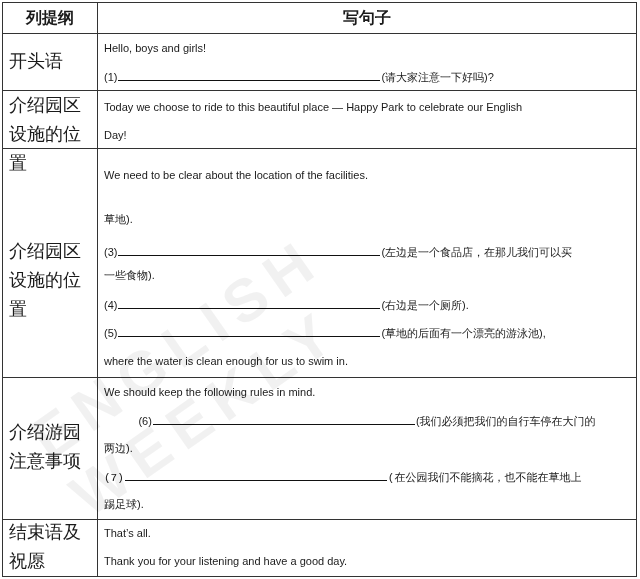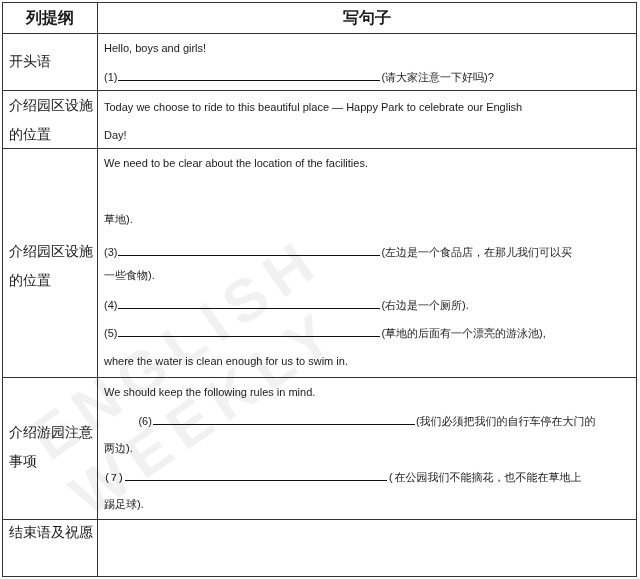--- a/index.html
+++ b/index.html
@@ -6,21 +6,21 @@
   body { width: 640px; height: 579px; position: relative; overflow: hidden;
          font-family: "Liberation Sans", "DejaVu Sans", sans-serif; color: #1a1a1a; }
   .table { position: absolute; left: 2px; top: 2px; width: 635px; height: 575px;
            border: 1.5px solid #333; box-sizing: border-box; }
   .row { position: absolute; left: 0; right: 0; border-bottom: 1.5px solid #333; box-sizing: border-box; }
   .row.last { border-bottom: none; }
   .col-left { position: absolute; left: 0; top: 0; bottom: 0; width: 95px;
               border-right: 1.5px solid #333; box-sizing: border-box; }
   .col-right { position: absolute; left: 95px; right: 0; top: 0; bottom: 0; }
   .hdr { font-weight: bold; font-size: 16px; display: flex; align-items: center; justify-content: center; height: 100%; }
-  .outline { position: absolute; left: 6px; right: 4px; font-size: 14px; line-height: 29px; }
+  .outline { position: absolute; left: 6px; right: 4px; font-size: 18px; line-height: 29px; }
   .line { position: absolute; left: 6px; right: 6px; font-size: 11px; line-height: 20px; white-space: nowrap; }
   .blank { display: inline-block; width: 262px; border-bottom: 1.2px solid #111; height: 14px; vertical-align: baseline; margin: 0 1px; }
   .wm { position: absolute; left: 0; top: 0; width: 640px; height: 579px; pointer-events: none; opacity: 0.05;
         font-size: 60px; font-weight: bold; color: #000; transform: rotate(-35deg); transform-origin: 320px 290px;
         display: flex; align-items: center; justify-content: center; letter-spacing: 10px; }
 </style>
 </head>
 <body>
 
 <div class="table">
@@ -50,21 +50,21 @@
       <div class="line" style="top:34px;">Day!</div>
       <div class="line" style="top:6px;">Today we choose to ride to this beautiful place — Happy Park to celebrate our English</div>
     </div>
   </div>
 
   <div class="row" style="top:146px;height:229px;">
     <div class="col-left">
       <div class="outline" style="top:88px;">介绍园区设施的位置</div>
     </div>
     <div class="col-right">
-      <div class="line" style="top:4px;">We need to be clear about the location of the facilities.</div>
+      <div class="line" style="top:16px;">We need to be clear about the location of the facilities.</div>
       <div class="line" style="top:60px;">草地).</div>
       <div class="line" style="top:92px;">
         <span>(3)</span><span class="blank"></span><span>(左边是一个食品店，在那儿我们可以买</span>
       </div>
       <div class="line" style="top:116px;">一些食物).</div>
       <div class="line" style="top:145px;">
         <span>(4)</span><span class="blank"></span><span>(右边是一个厕所).</span>
       </div>
       <div class="line" style="top:173px;">
         <span>(5)</span><span class="blank"></span><span>(草地的后面有一个漂亮的游泳池),</span>
@@ -87,16 +87,20 @@
         <span>(7)</span><span class="blank"></span><span>(在公园我们不能摘花，也不能在草地上</span>
       </div>
       <div class="line" style="top:116px;">踢足球).</div>
     </div>
   </div>
 
   <div class="row last" style="top:515px;height:58px;">
     <div class="col-left">
       <div class="outline" style="top:0px;">结束语及祝愿</div>
     </div>
+    <div class="col-right">
+      <div class="line" style="top:5px;">That’s all.</div>
+      <div class="line" style="top:33px;">Thank you for your listening and have a good day.</div>
+    </div>
   </div>
 </div>
 
 <div class="wm">ENGLISH WEEKLY</div>
 
 </body></html>

